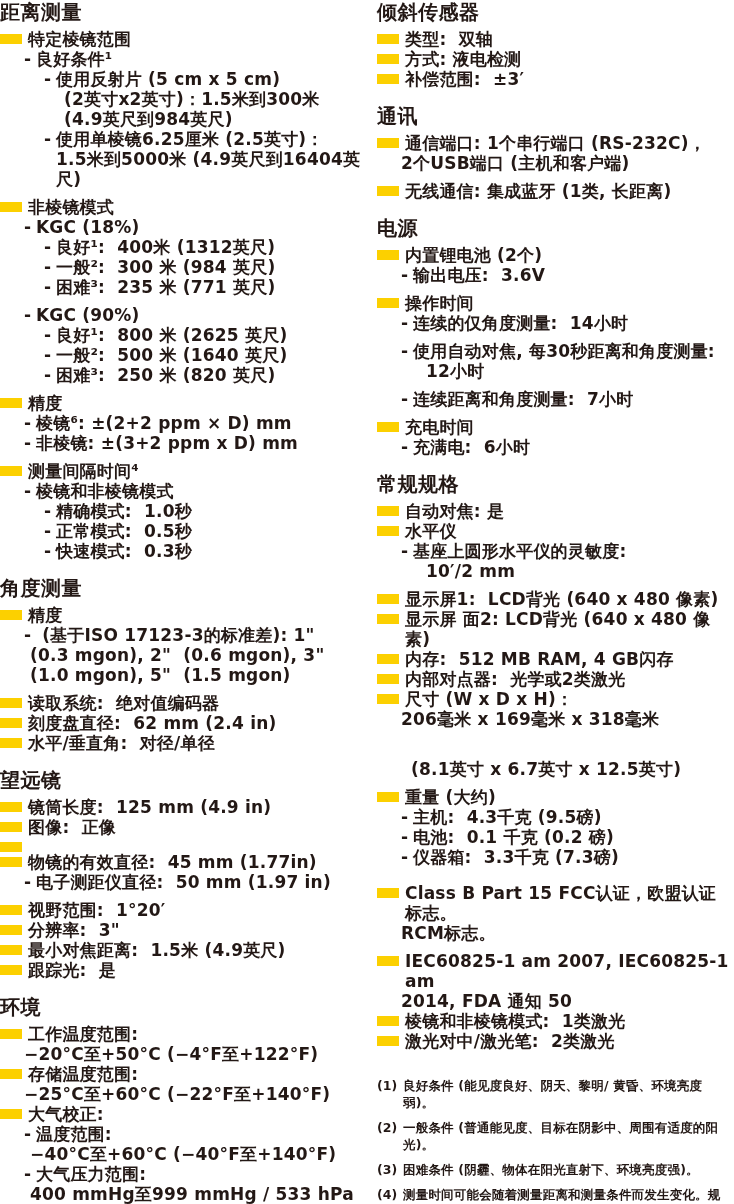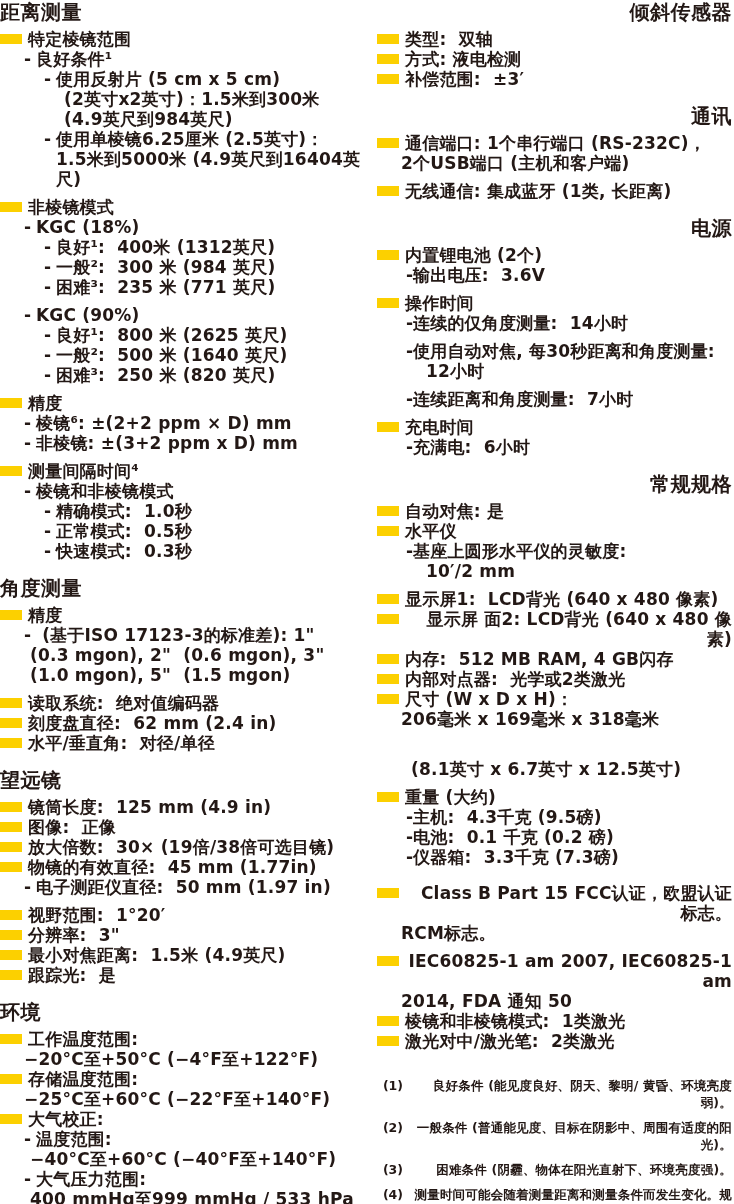--- a/index.html
+++ b/index.html
@@ -9,21 +9,21 @@
   *{margin:0;padding:0;box-sizing:border-box;}
   html,body{background:#ffffff;}
   body{
     width:734px;height:1204px;overflow:hidden;position:relative;
     font-family:"DejaVu Sans","Liberation Sans",sans-serif;
     font-weight:700;color:var(--ink);
   }
   .page{position:absolute;inset:0;display:flex;}
   .col{flex:none;}
   .col-left{width:366px;padding-left:0;}
-  .col-right{width:368px;padding-left:11px;padding-right:2px;text-align:right;}
+  .col-right{width:368px;padding-left:11px;padding-right:2px;}
 
   .spec-section{margin-top:16px;}
   .col .spec-section:first-child{margin-top:1px;}
   .sec-title{font-size:20px;line-height:22px;margin-bottom:6px;letter-spacing:0.5px;}
 
   .line{display:flex;align-items:flex-start;font-size:17px;line-height:20px;}
   .line .txt{white-space:pre-wrap;letter-spacing:0.2px;}
   .line.sp{margin-top:8px;}
 
   .bullet{flex:none;width:22px;height:10px;background:var(--accent);margin:5px 6px 0 0;}
@@ -164,21 +164,20 @@
           <div class="line lvl-b">
             <span class="bullet"></span>
             <span class="txt">镜筒长度:  125 mm (4.9 in)</span>
           </div>
           <div class="line lvl-b">
             <span class="bullet"></span>
             <span class="txt">图像:  正像</span>
           </div>
           <div class="line lvl-b">
             <span class="bullet"></span>
-            <span class="txt">放大倍数:  30× (19倍/38倍可选目镜)</span>
           </div>
           <div class="line lvl-b">
             <span class="bullet"></span>
             <span class="txt">物镜的有效直径:  45 mm (1.77in)</span>
           </div>
           <div class="line lvl-d1">
             <span class="txt">电子测距仪直径:  50 mm (1.97 in)</span>
           </div>
           <div class="line lvl-b sp">
             <span class="bullet"></span>

